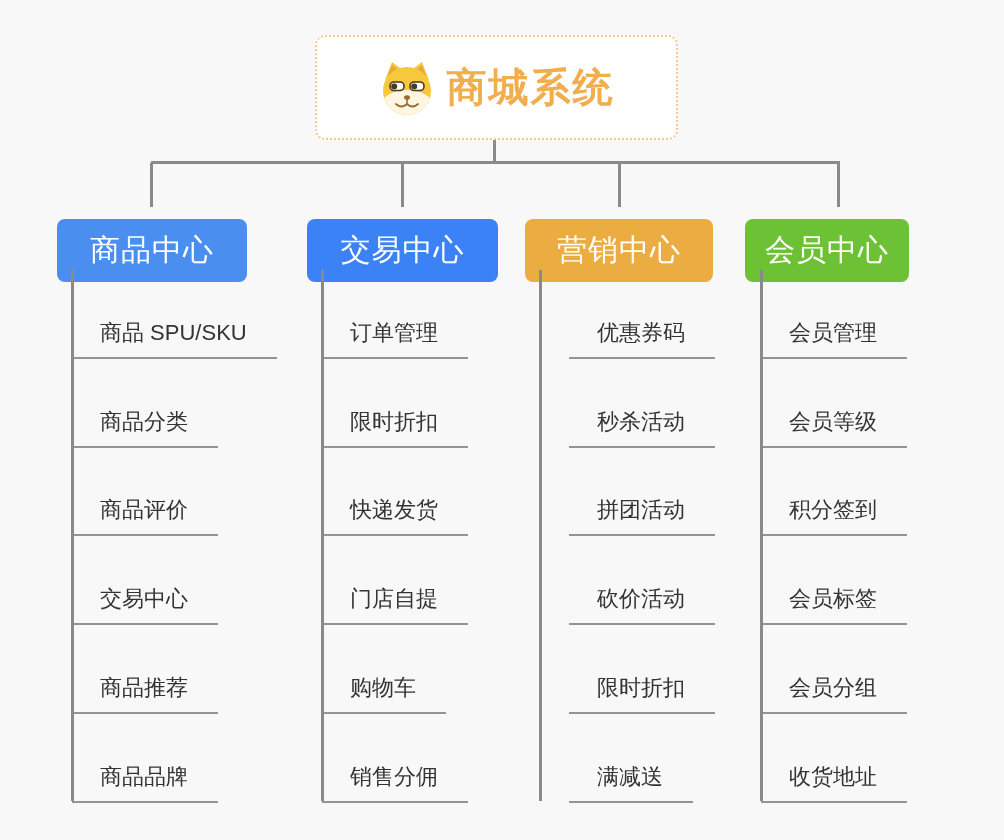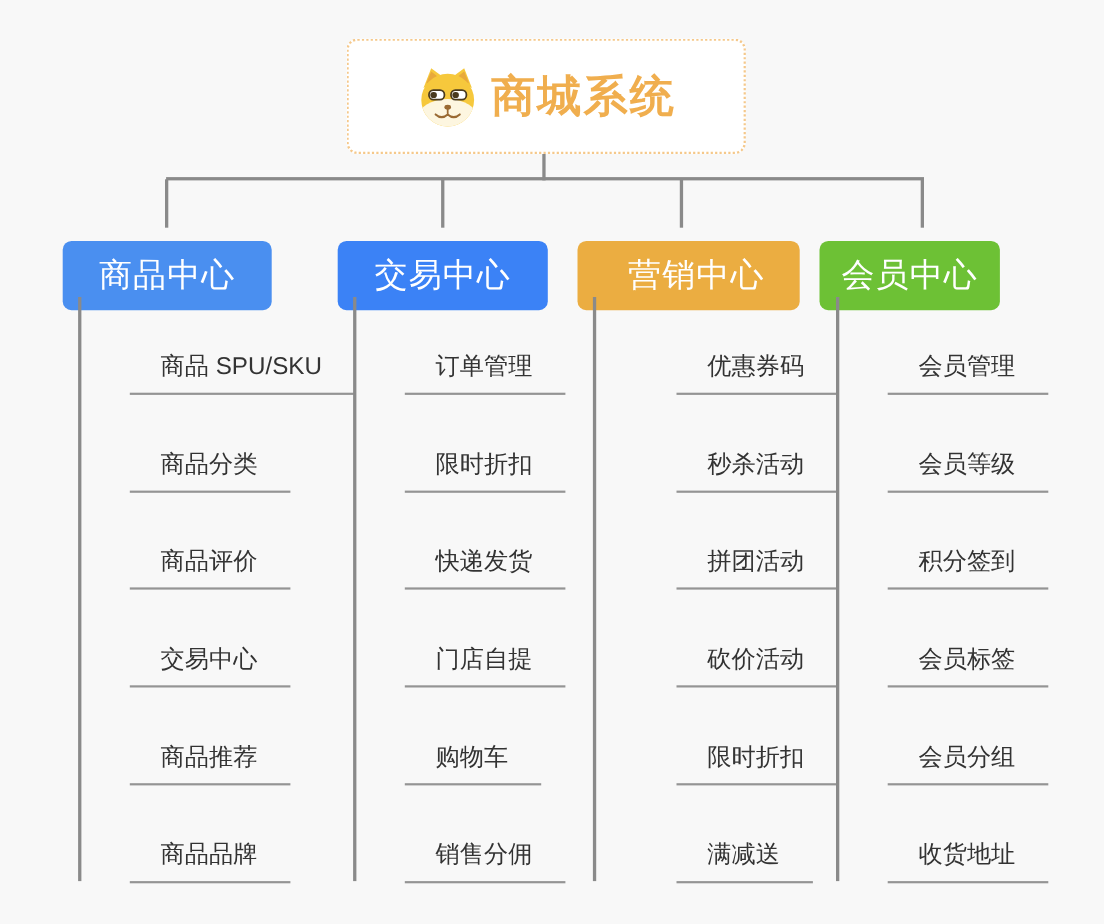--- a/index.html
+++ b/index.html
@@ -41,21 +41,21 @@
   
   .branch {
     position: absolute; top: 207px; height: 63px;
     border-radius: 8px;
     display: flex; align-items: center; justify-content: center;
     color: #FFFFFF; font-size: 30px; font-weight: 500;
     letter-spacing: 1px; white-space: nowrap; margin-top: 12px;
   }
   .branch-1 { left: 57px;  width: 190px; }
   .branch-2 { left: 307px; width: 191px; }
-  .branch-3 { left: 525px; width: 188px; padding-left: 14px; }
+  .branch-3 { left: 525px; width: 188px; }
   .branch-4 { left: 745px; width: 164px; }
 
   
   .col { position: absolute; top: 270px; width: 245px; }
   .col-1 { left: 72px; }
   .col-2 { left: 322px; }
   .col-3 { left: 540px; padding-left: 29px; }
   .col-4 { left: 761px; }
   .trunk {
     position: absolute; left: -1px; top: 0;
@@ -66,21 +66,20 @@
     display: flex; align-items: flex-end;
     box-sizing: border-box;
   }
   .child-row:first-child { height: 85px; }
   .child-node {
     display: inline-block;
     padding: 0 30px 9px 28px;
     border-bottom: 2px solid #949494;
     font-size: 22px; color: #333333;
     white-space: nowrap;
-    margin-left: 46px;
   }
 </style>
 </head>
 <body>
 
 <div class="canvas">
 
   <div class="vline root-drop"></div>
   <div class="hline bus"></div>
   <div class="vline drop drop-1"></div>

